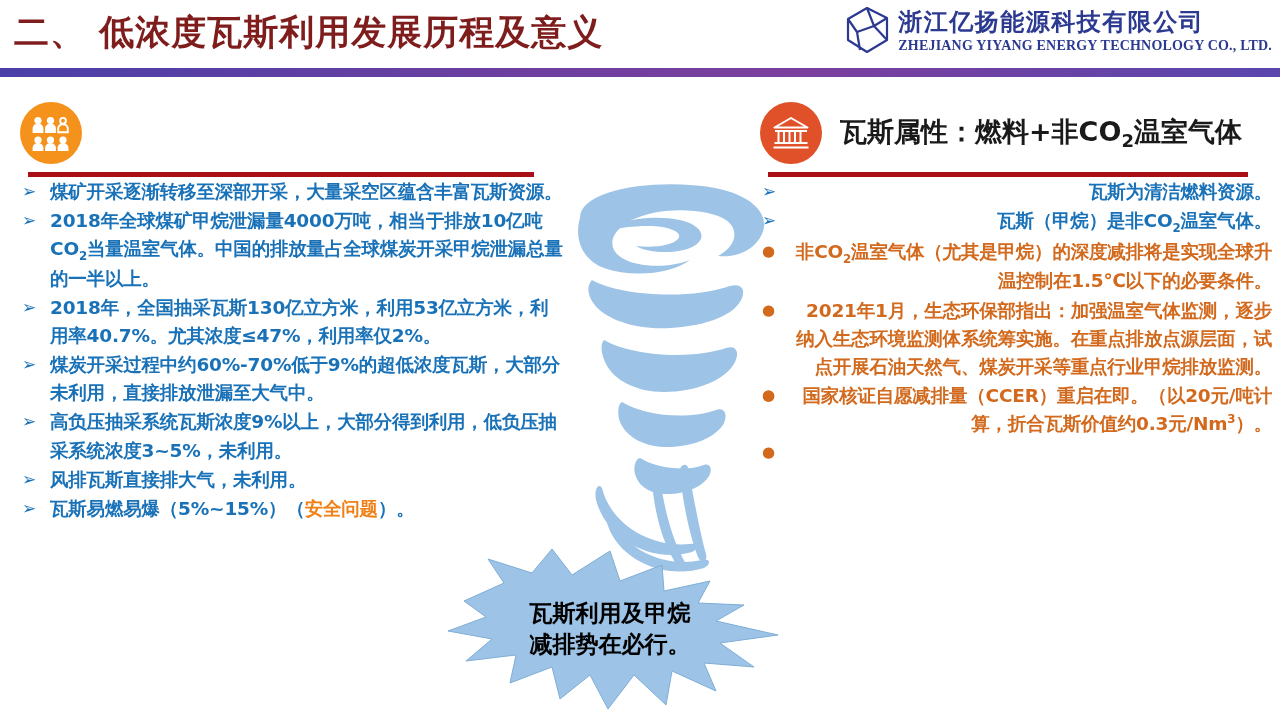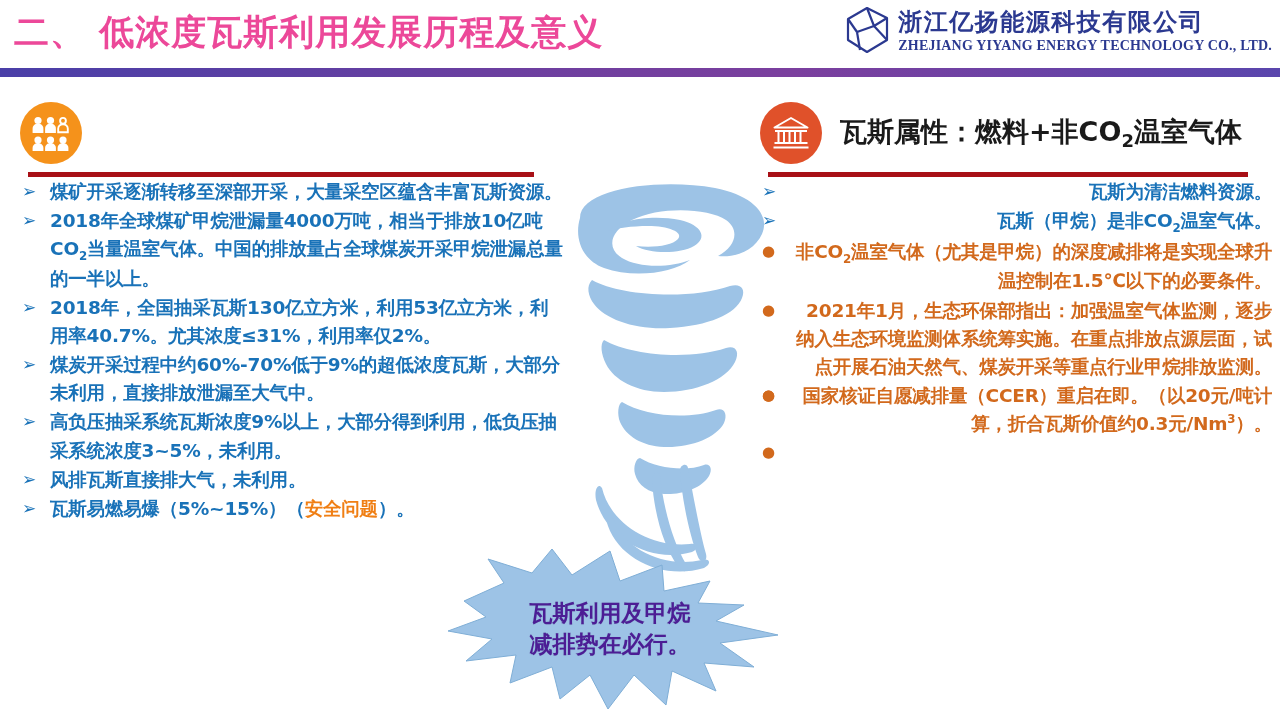--- a/index.html
+++ b/index.html
@@ -10,21 +10,21 @@
     font-family:"Liberation Sans","DejaVu Sans",sans-serif;
     overflow:hidden;position:relative;
   }
   .slide{position:relative;width:1280px;height:720px;background:#fff;overflow:hidden;}
 
   
   .hdr{position:absolute;left:0;top:0;width:1280px;height:68px;background:#fff;}
   .hdr-title{
     position:absolute;left:14px;top:9px;
     font-size:35px;font-weight:bold;letter-spacing:1px;
-    color:#ec4899;
+    color:#7f1d1d;
     white-space:nowrap;
     font-family:"DejaVu Sans","Liberation Sans",sans-serif;
   }
   .hdr-rule{
     position:absolute;left:0;top:68px;width:1280px;height:9px;
     background:linear-gradient(90deg,#4a3fa8 0%,#6b3fa0 38%,#7b3f9e 62%,#5a46ad 100%);
   }
   .logo-wrap{position:absolute;right:8px;top:6px;display:flex;align-items:center;gap:8px;}
   .logo-mark{width:46px;height:50px;flex:0 0 auto;}
   .logo-txt{display:flex;flex-direction:column;line-height:1;}
@@ -84,21 +84,21 @@
 
   .col-right ul.blist li{font-size:18.5px;}
 
   
   .tornado{position:absolute;left:540px;top:176px;width:250px;height:420px;}
 
   
   .burst{position:absolute;left:448px;top:545px;width:330px;height:165px;}
   .burst-txt{
     position:absolute;left:470px;top:598px;width:280px;
-    text-align:center;color:#4c1d95;font-size:23px;font-weight:bold;
+    text-align:center;color:#000000;font-size:23px;font-weight:bold;
     line-height:1.36;
     font-family:"DejaVu Sans","Liberation Sans",sans-serif;
     text-shadow:0 0 1px rgba(0,0,0,.15);
   }
 </style>
 </head>
 <body>
 
 <div class="slide">
 
@@ -154,21 +154,21 @@
       <li class="blue">
         <span class="bul">➢</span>
         <span>煤矿开采逐渐转移至深部开采，大量采空区蕴含丰富瓦斯资源。</span>
       </li>
       <li class="blue">
         <span class="bul">➢</span>
         <span>2018年全球煤矿甲烷泄漏量4000万吨，相当于排放10亿吨CO<sub>2</sub>当量温室气体。中国的排放量占全球煤炭开采甲烷泄漏总量的一半以上。</span>
       </li>
       <li class="blue">
         <span class="bul">➢</span>
-        <span>2018年，全国抽采瓦斯130亿立方米，利用53亿立方米，利用率40.7%。尤其浓度≤31%，利用率仅2%。</span>
+        <span>2018年，全国抽采瓦斯130亿立方米，利用53亿立方米，利用率40.7%。尤其浓度≤47%，利用率仅2%。</span>
       </li>
       <li class="blue">
         <span class="bul">➢</span>
         <span>煤炭开采过程中约60%-70%低于9%的超低浓度瓦斯，大部分未利用，直接排放泄漏至大气中。</span>
       </li>
       <li class="blue">
         <span class="bul">➢</span>
         <span>高负压抽采系统瓦斯浓度9%以上，大部分得到利用，低负压抽采系统浓度3~5%，未利用。</span>
       </li>
       <li class="blue">

